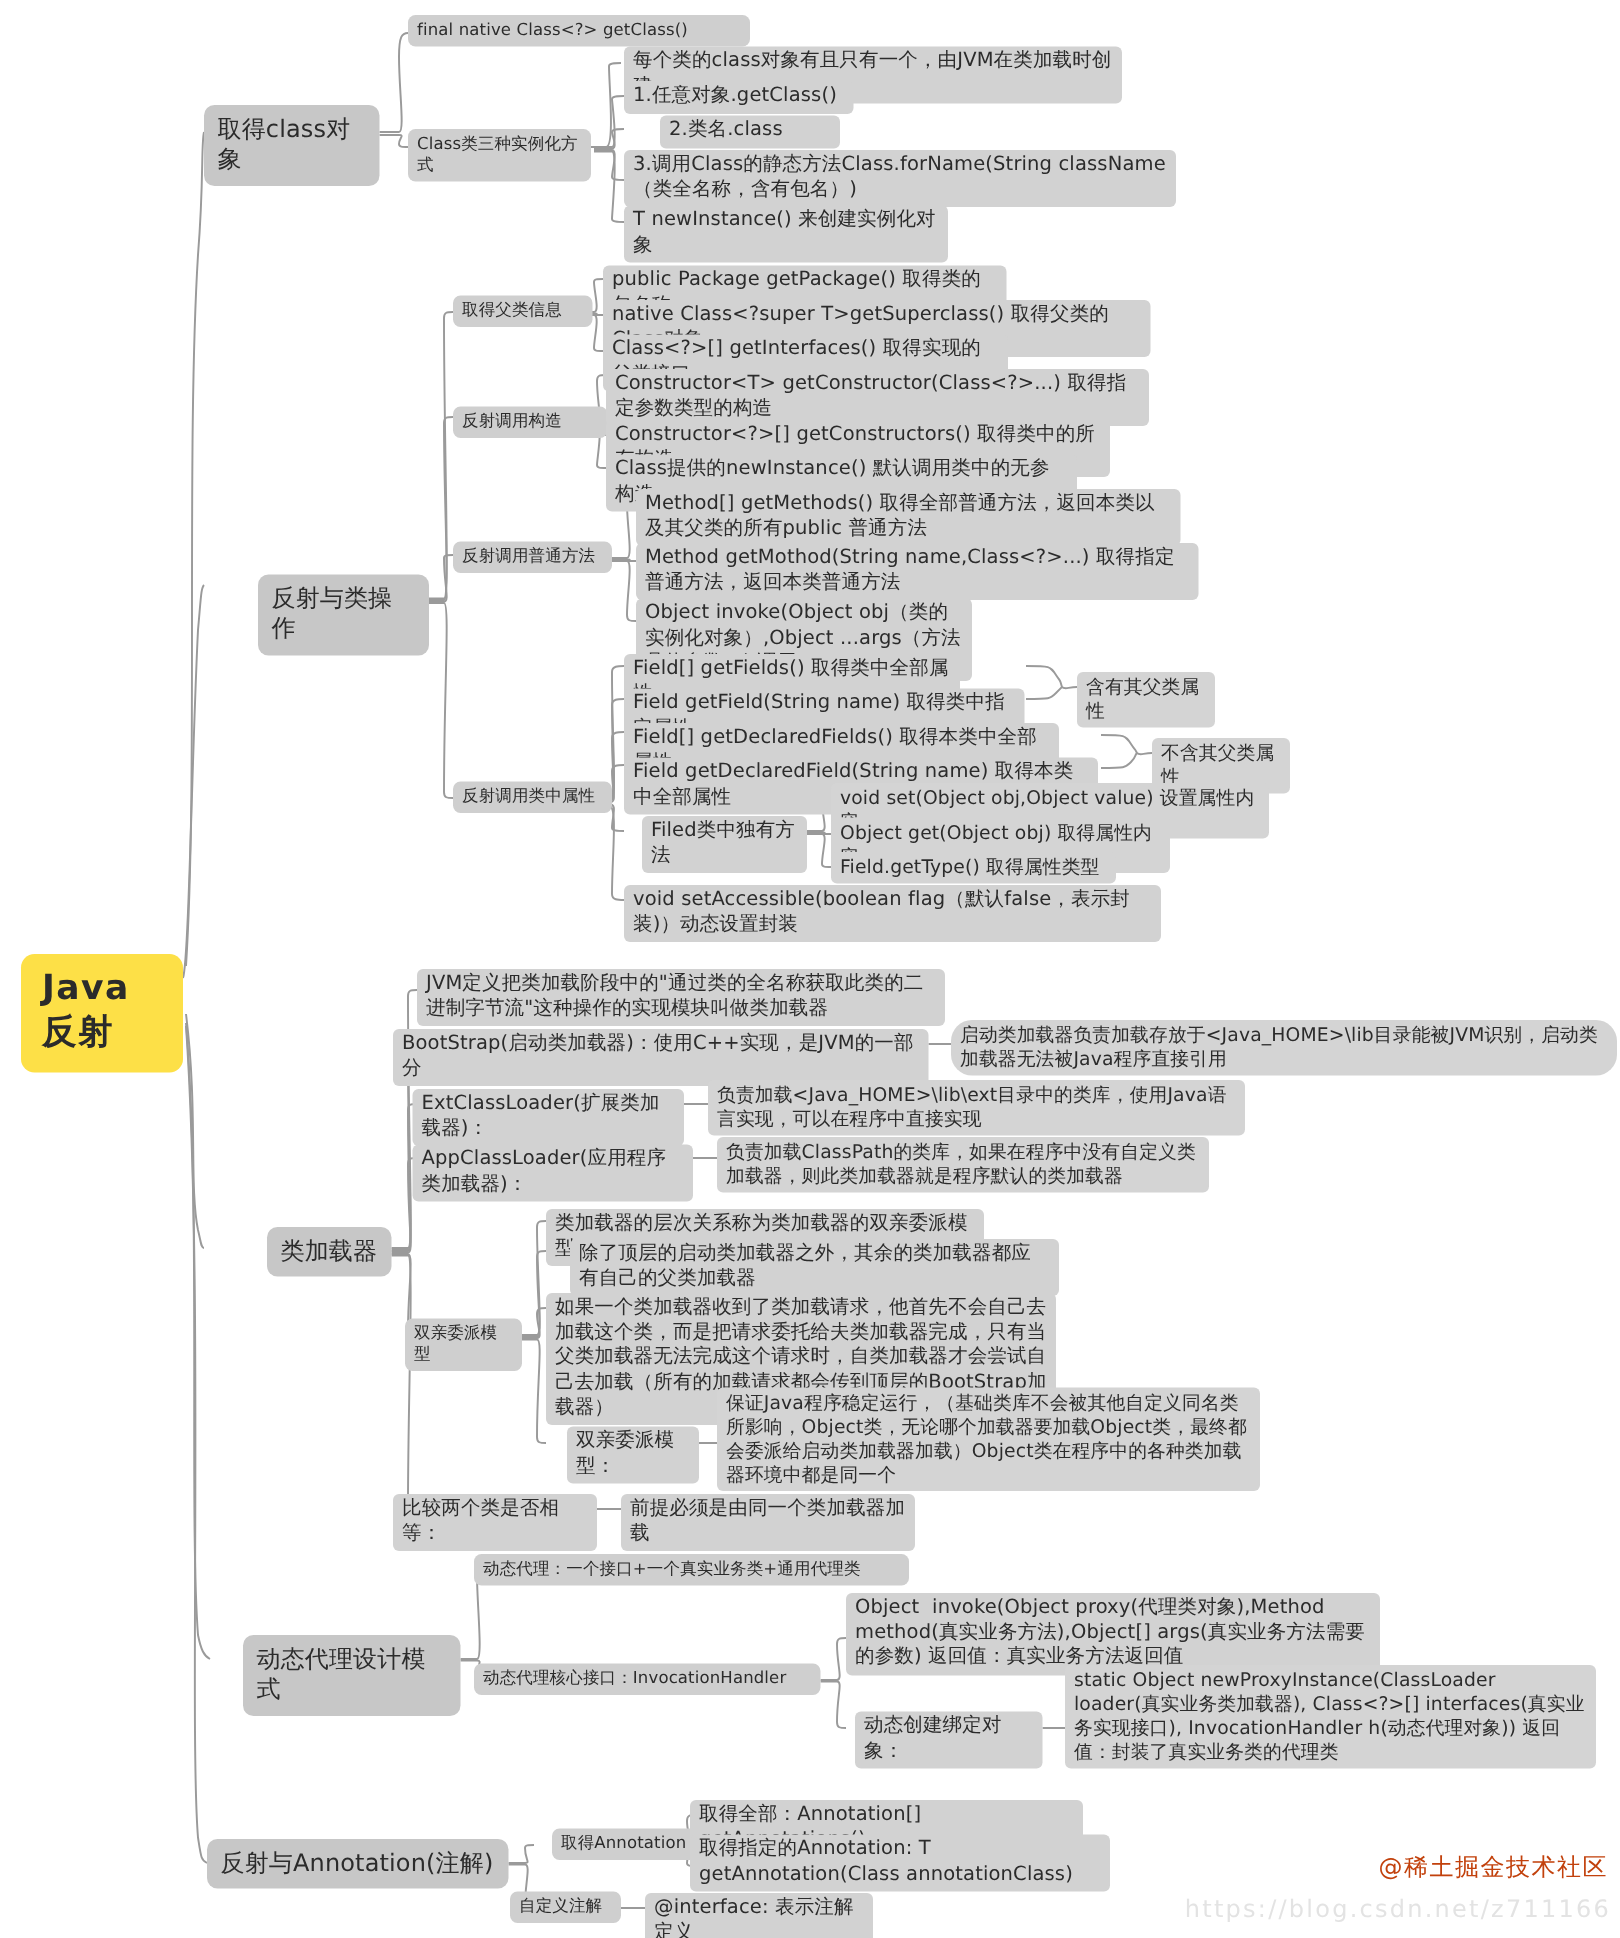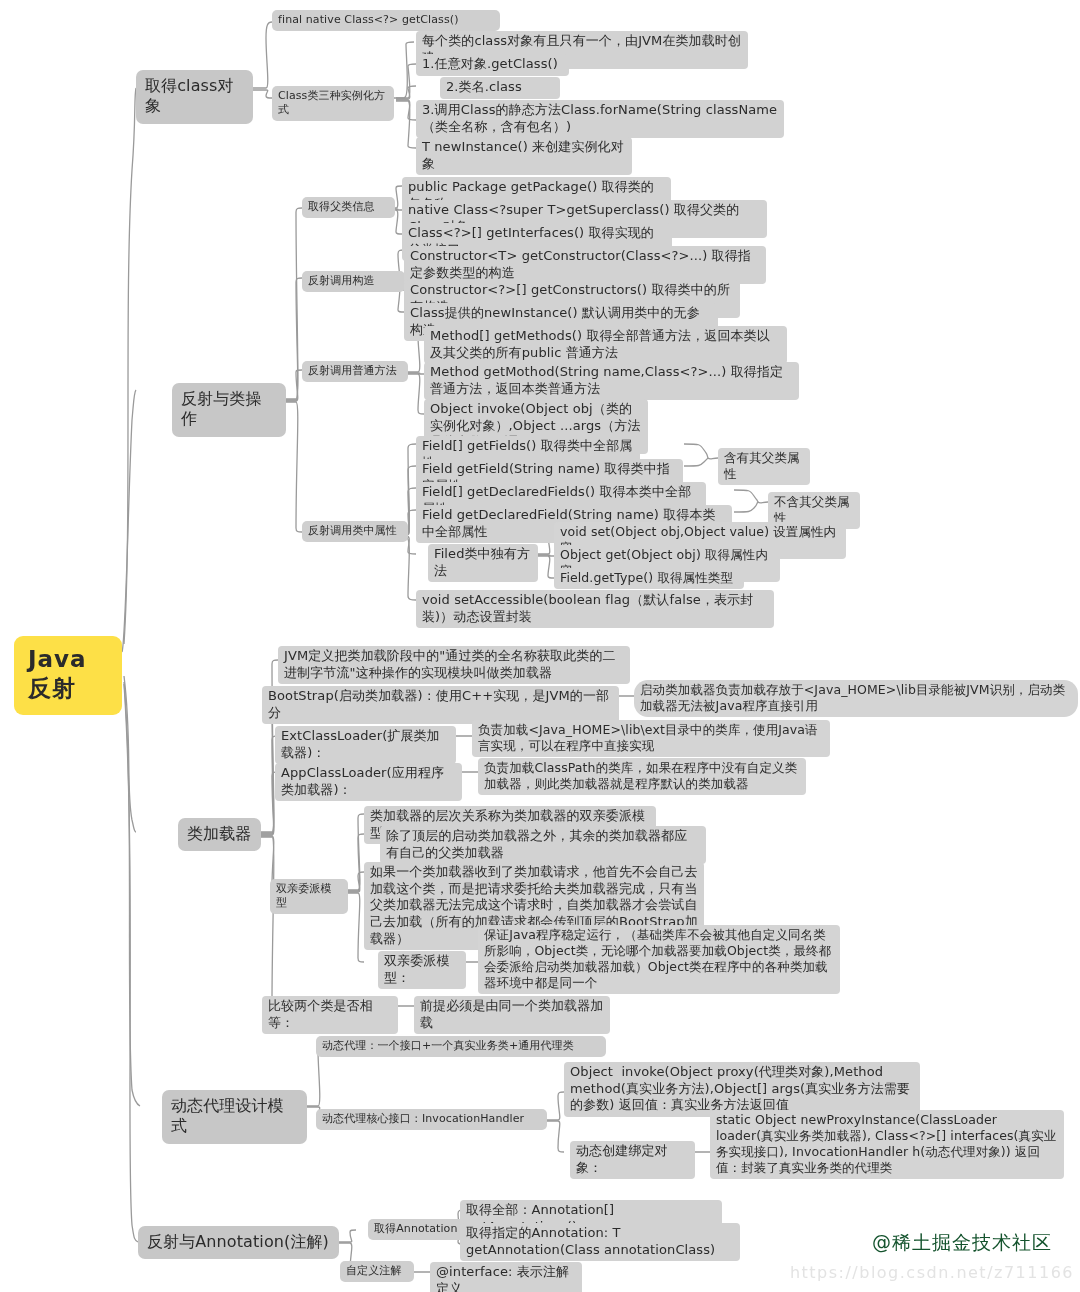--- a/index.html
+++ b/index.html
@@ -50,24 +50,24 @@
     padding:2px 6px 3px 6px;
   }
   .lvl-4{
     background:#d4d4d4;
     font-size:12.5px;
     border-radius:4px;
     padding:2px 6px 3px 6px;
   }
   .watermark{
     position:absolute;
-    right:28px;
+    right:8px;
     bottom:36px;
-    font-size:19px;
-    color:#14532d;
+    font-size:16px;
+    color:#c2410c;
     letter-spacing:1px;
     white-space:nowrap;
   }
   .watermark-url{
     position:absolute;
     right:6px;
     bottom:10px;
     font-size:16px;
     color:#e3e3e3;
     letter-spacing:1.5px;

